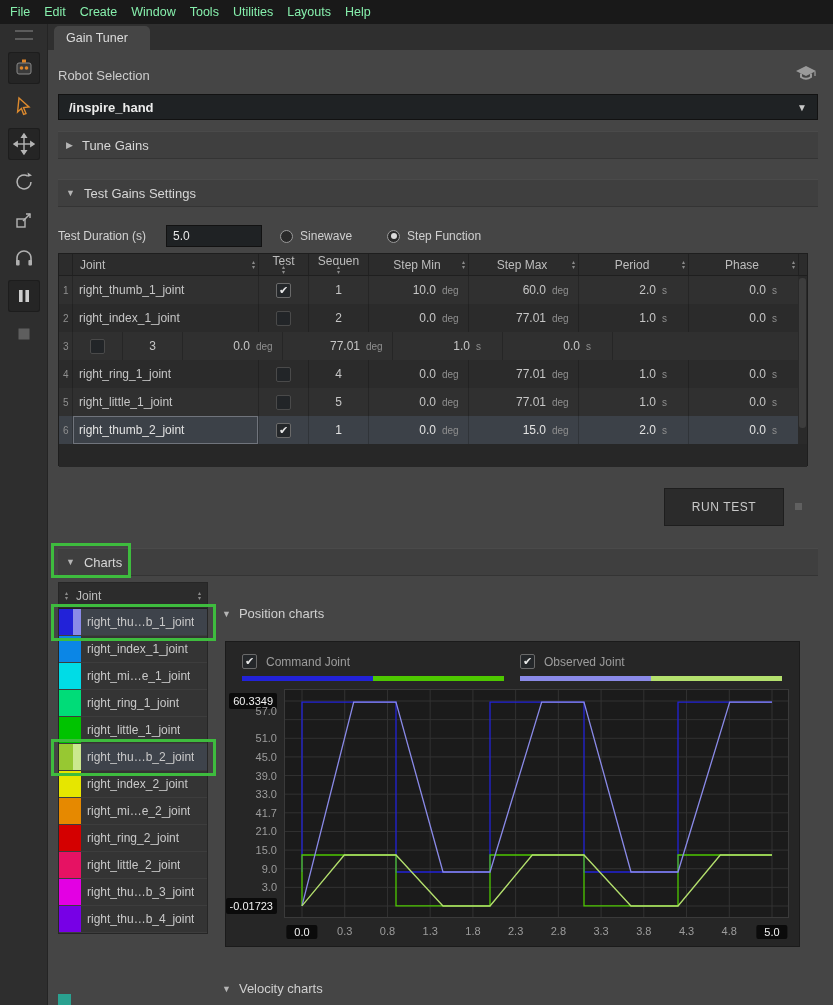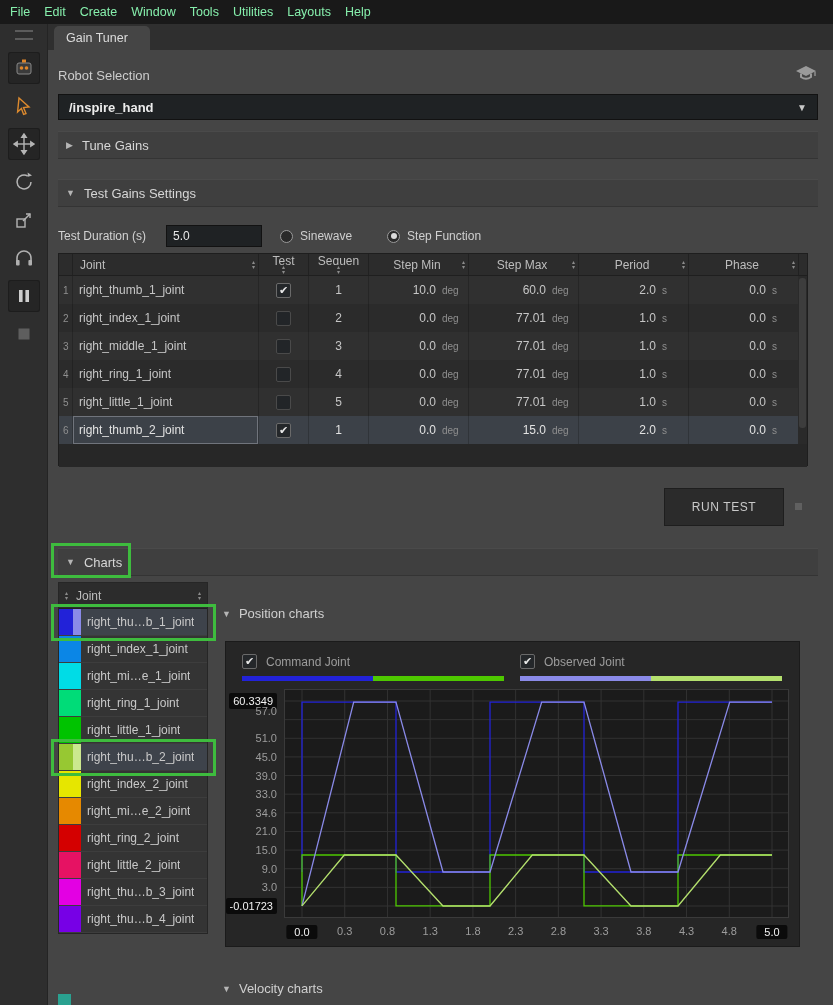--- a/index.html
+++ b/index.html
@@ -315,21 +315,20 @@
           <span class="val">1.0</span>
           <span class="unit">s</span>
         </div>
         <div class="td valcell" style="width: 110px;">
           <span class="val">0.0</span>
           <span class="unit">s</span>
         </div>
       </div>
       <div class="trow">
         <div class="td num" style="width: 14px;">3</div>
-        <div class="td joint" style="width: 186px;">right_middle_1_joint</div>
         <div class="td center" style="width: 50px;">
           <span class="cb"></span>
         </div>
         <div class="td center" style="width: 60px;">3</div>
         <div class="td valcell" style="width: 100px;">
           <span class="val">0.0</span>
           <span class="unit">deg</span>
         </div>
         <div class="td valcell" style="width: 110px;">
           <span class="val">77.01</span>
@@ -507,21 +506,21 @@
         <span class="lbseg" style="background: rgb(138, 138, 232);"></span>
         <span class="lbseg" style="background: rgb(180, 224, 110);"></span>
       </div>
     <div id="ylabels">
         <div class="ylab boxed" style="top: 4px;">60.3349</div>
         <div class="ylab" style="top: 14px; margin-left: 44px;">57.0</div>
         <div class="ylab" style="top: 41.2727px;">51.0</div>
         <div class="ylab" style="top: 59.9091px;">45.0</div>
         <div class="ylab" style="top: 78.5455px;">39.0</div>
         <div class="ylab" style="top: 97.1818px;">33.0</div>
-        <div class="ylab" style="top: 115.818px;">34.6</div>
+        <div class="ylab" style="top: 115.818px;">41.7</div>
         <div class="ylab" style="top: 134.455px;">21.0</div>
         <div class="ylab" style="top: 153.091px;">15.0</div>
         <div class="ylab" style="top: 171.727px;">9.0</div>
         <div class="ylab" style="top: 190.364px;">3.0</div>
         <div class="ylab boxed" style="top: 209px;">-0.01723</div>
       </div>
     <svg id="plot" width="505" height="229">
         <rect x="0" y="0" width="505" height="229" fill="#1b1b1b"></rect>
         <line x1="18" y1="0" x2="18" y2="229" stroke="#323232" stroke-width="1"></line>
         <line x1="60.72727272727273" y1="0" x2="60.72727272727273" y2="229" stroke="#323232" stroke-width="1"></line>

